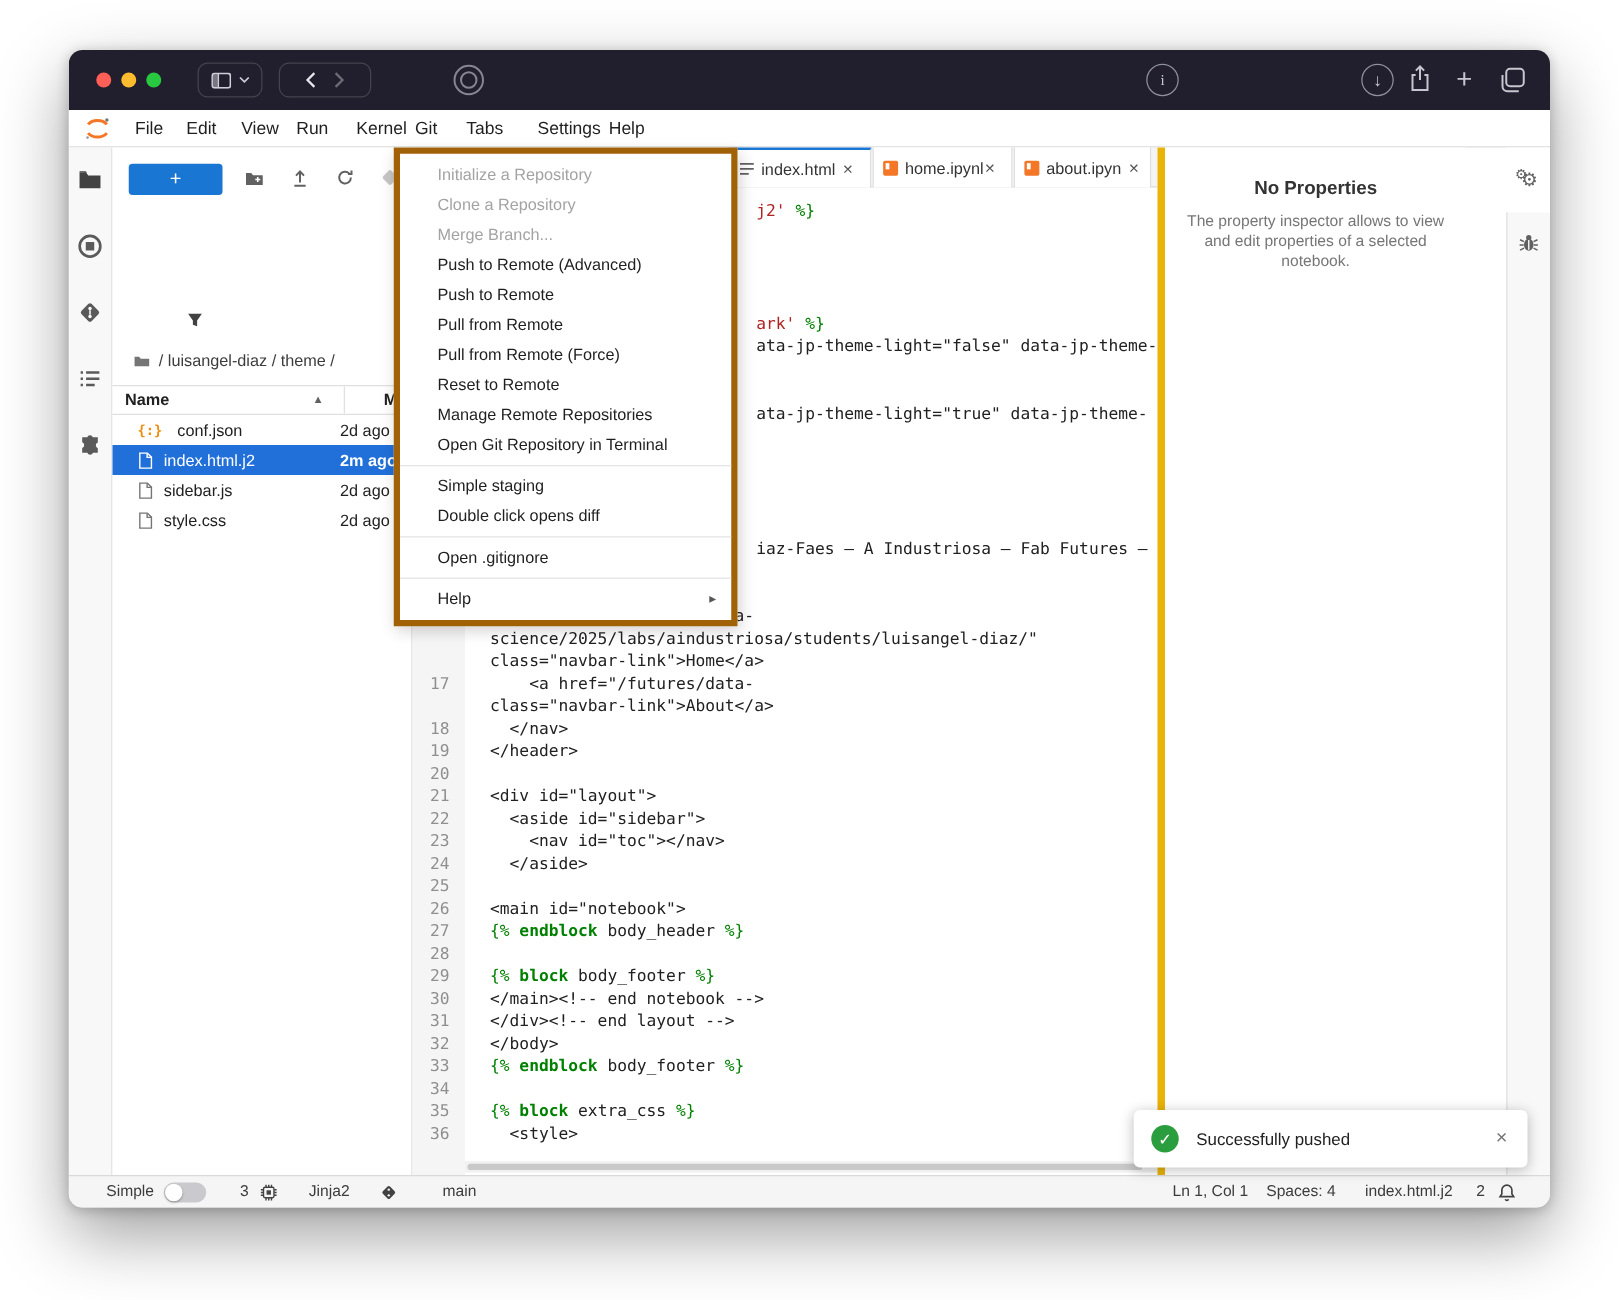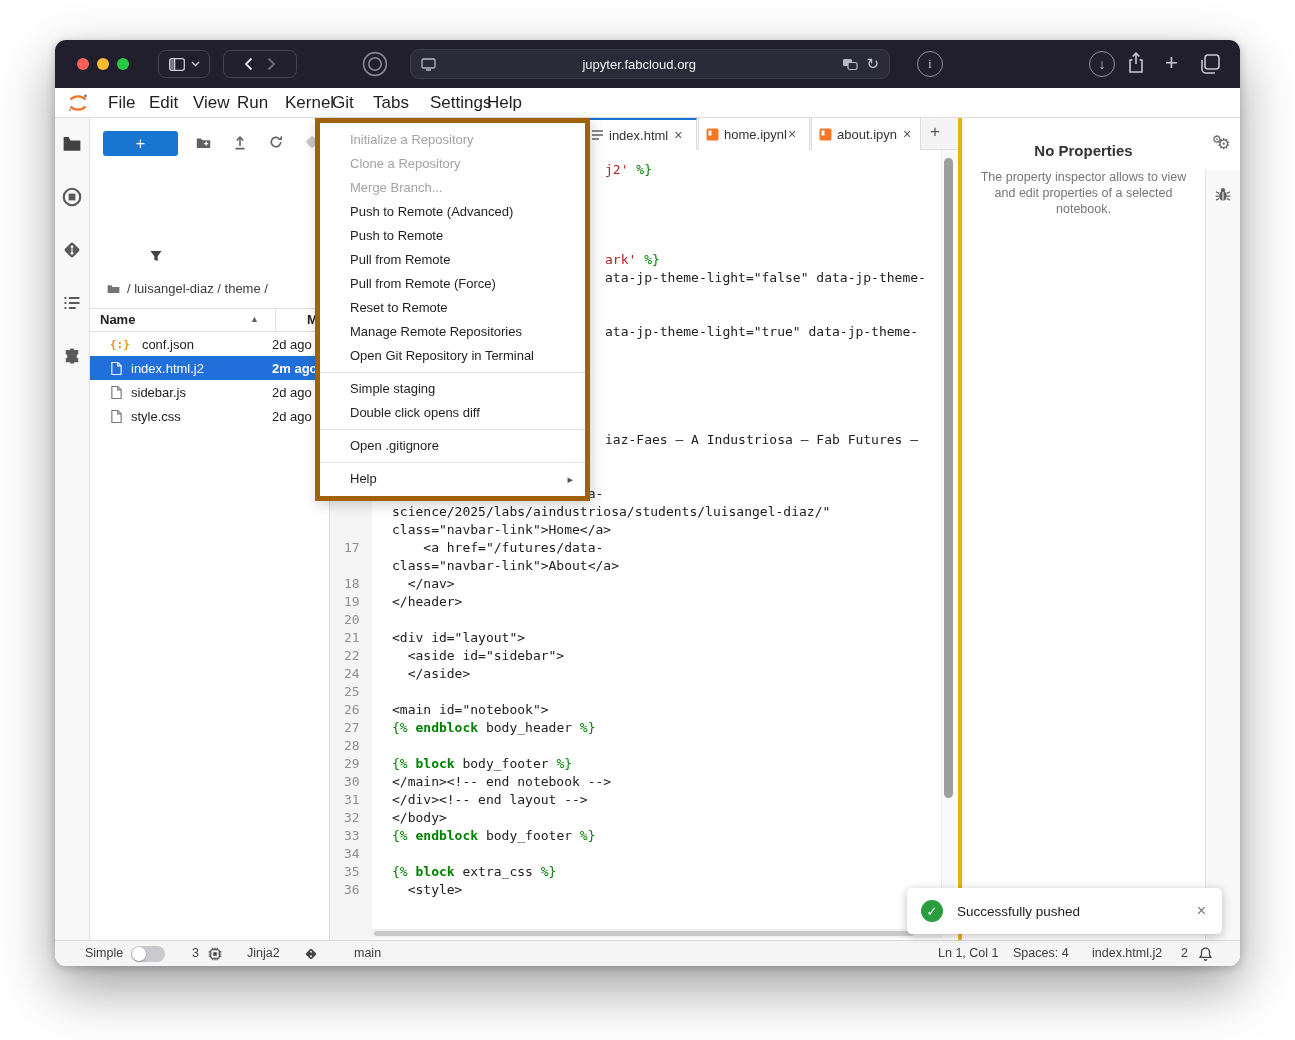--- a/index.html
+++ b/index.html
@@ -12,21 +12,21 @@
   .tl{position:absolute;top:18px;width:12px;height:12px;border-radius:50%;}
   .pillbtn{position:absolute;top:10px;height:28px;border:1px solid rgba(255,255,255,.16);border-radius:8px;
            display:flex;align-items:center;justify-content:center;color:#d6d5de;box-sizing:border-box;}
   .tbicon{color:#cfced8;display:flex;align-items:center;justify-content:center;}
   .urlbar{position:absolute;left:355px;top:9px;width:480px;height:30px;background:#2b2a39;border:1px solid rgba(255,255,255,.09);
           border-radius:9px;display:flex;align-items:center;color:#efeff3;font-size:13px;box-sizing:border-box;}
   .circbtn{width:26px;height:26px;border:1.5px solid #8f8e9c;border-radius:50%;display:flex;align-items:center;justify-content:center;
            color:#c7c6d0;font-size:13px;box-sizing:border-box;}
   
   .jmenubar{position:absolute;left:0;top:48px;width:1185px;height:30px;background:#fff;border-bottom:1px solid #dcdcdc;box-sizing:border-box;}
-  .jmi{position:absolute;top:0;height:29px;line-height:29px;font-size:17px;color:#1f1f1f;padding:0 4px;}
+  .jmi{position:absolute;top:0;height:29px;line-height:29px;font-size:14px;color:#1f1f1f;padding:0 4px;}
   
   .activity{position:absolute;left:0;top:78px;width:35px;height:822px;background:#f8f8f8;border-right:1px solid #e0e0e0;box-sizing:border-box;}
   .aicon{position:absolute;left:7px;width:20px;height:20px;}
   
   .filepanel{position:absolute;left:35px;top:78px;width:240px;height:822px;background:#fff;border-right:1px solid #e0e0e0;box-sizing:border-box;}
   .frow{position:absolute;left:0;width:240px;height:24px;display:flex;align-items:center;font-size:13px;color:#212121;}
   .frow .fname{margin-left:8px;}
   .frow.sel{background:#2170d9;color:#fff;}
   .fmod{position:absolute;left:182px;}
   
@@ -39,21 +39,21 @@
   .codewrap{position:absolute;left:289px;top:110px;width:610px;height:790px;padding-top:11px;box-sizing:border-box;overflow:hidden;}
   .cl{display:flex;height:18px;line-height:18px;font-family:"DejaVu Sans Mono",monospace;font-size:13px;white-space:pre;}
   .gut{flex:0 0 34px;width:34px;padding-right:8px;color:#8f8f8f;}
   .code{padding-left:6px;}
   .tk-d{color:#212121}.tk-g{color:#008000}.tk-b{color:#008000;font-weight:bold}.tk-r{color:#b22222}
   .vscroll{position:absolute;left:886px;top:110px;width:13px;height:788px;background:#fafafa;border-left:1px solid #ececec;box-sizing:border-box;}
   .vthumb{position:absolute;left:2px;top:8px;width:9px;height:640px;background:#9e9e9e;border-radius:5px;}
   .hscroll{position:absolute;left:317px;top:889px;width:569px;height:9px;background:#f1f1f1;}
   .hthumb{position:absolute;left:2px;top:2px;width:540px;height:5px;background:#c9c9c9;border-radius:3px;}
   
-  .rightpanel{position:absolute;left:903px;top:78px;width:247px;height:822px;background:#fff;border-left:4px solid #eab308;box-sizing:border-box;}
+  .rightpanel{position:absolute;left:871px;top:78px;width:247px;height:822px;background:#fff;border-left:6px solid #eab308;box-sizing:border-box;}
   .rightstrip{position:absolute;left:1150px;top:78px;width:35px;height:822px;background:#fff;}
   .rightstrip .gray{position:absolute;left:0;top:52px;width:35px;height:770px;background:#f8f8f8;border-left:1px solid #e0e0e0;box-sizing:border-box;}
   
   .statusbar{position:absolute;left:0;top:900px;width:1185px;height:26px;background:#f5f5f5;border-top:1px solid #d9d9d9;box-sizing:border-box;
              font-size:12.5px;color:#3c3c3c;}
   .sbitem{position:absolute;top:0;height:25px;line-height:25px;}
   .toggle{position:absolute;top:5px;width:34px;height:16px;background:#c9c9ce;border-radius:9px;}
   .knob{position:absolute;left:1px;top:1px;width:14px;height:14px;background:#fff;border-radius:50%;box-shadow:0 1px 2px rgba(0,0,0,.3);}
   
   .gitmenu{position:absolute;left:260px;top:78px;width:275px;background:#fff;border:5px solid #a16207;box-shadow:2px 4px 12px rgba(0,0,0,.18);
@@ -107,36 +107,20 @@
       </span>
     </div>
 
     <span class="abs" style="left:307px;top:11px;">
       <svg width="26" height="26" viewBox="0 0 26 26">
           <circle cx="13" cy="13" r="11.4" fill="none" stroke="#868593" stroke-width="1.6"></circle>
           <circle cx="13" cy="13" r="6.2" fill="none" stroke="#868593" stroke-width="1.6"></circle>
         </svg>
     </span>
 
-    <div class="urlbar">
-      <span class="tbicon" style="margin-left:10px;">
-        <svg width="15" height="13" viewBox="0 0 15 13">
-            <rect x="1" y="1" width="13" height="9" rx="1.5" fill="none" stroke="#b9b8c3" stroke-width="1.3"></rect>
-            <line x1="5" y1="12" x2="10" y2="12" stroke="#b9b8c3" stroke-width="1.3"></line>
-          </svg>
-      </span>
-      <span style="flex:1;text-align:center;">jupyter.fabcloud.org</span>
-      <span class="tbicon" style="margin-right:8px;">
-        <svg width="16" height="13" viewBox="0 0 16 13">
-            <rect x="1" y="1" width="9" height="7" rx="1.5" fill="#b9b8c3"></rect>
-            <rect x="6" y="4.5" width="9" height="7" rx="1.5" fill="#2b2a39" stroke="#b9b8c3" stroke-width="1.2"></rect>
-          </svg>
-      </span>
-      <span class="tbicon" style="margin-right:10px;font-size:15px;color:#c4c3cd;">↻</span>
-    </div>
 
     <span class="abs" style="left:862px;top:11px;">
       <span class="circbtn" style="font-size:12px;font-family:'Liberation Serif',serif;">i</span>
     </span>
 
     <span class="abs" style="left:1034px;top:11px;">
       <span class="circbtn" style="font-size:14px;">↓</span>
     </span>
     <span class="abs" style="left:1072px;top:11px;">
       <svg width="18" height="24" viewBox="0 0 18 24">
@@ -358,20 +342,21 @@
       <div class="cl"><span class="gut">16</span><span class="code"><span class="tk-d">    &lt;a href="/futures/data-</span></span></div>
       <div class="cl"><span class="gut"></span><span class="code"><span class="tk-d">science/2025/labs/aindustriosa/students/luisangel-diaz/"</span></span></div>
       <div class="cl"><span class="gut"></span><span class="code"><span class="tk-d">class="navbar-link"&gt;Home&lt;/a&gt;</span></span></div>
       <div class="cl"><span class="gut">17</span><span class="code"><span class="tk-d">    &lt;a href="/futures/data-</span></span></div>
       <div class="cl"><span class="gut"></span><span class="code"><span class="tk-d">class="navbar-link"&gt;About&lt;/a&gt;</span></span></div>
       <div class="cl"><span class="gut">18</span><span class="code"><span class="tk-d">  &lt;/nav&gt;</span></span></div>
       <div class="cl"><span class="gut">19</span><span class="code"><span class="tk-d">&lt;/header&gt;</span></span></div>
       <div class="cl"><span class="gut">20</span><span class="code"></span></div>
       <div class="cl"><span class="gut">21</span><span class="code"><span class="tk-d">&lt;div id="layout"&gt;</span></span></div>
       <div class="cl"><span class="gut">22</span><span class="code"><span class="tk-d">  &lt;aside id="sidebar"&gt;</span></span></div>
+      <div class="cl"><span class="gut">23</span><span class="code"><span class="tk-d">    &lt;nav id="toc"&gt;&lt;/nav&gt;</span></span></div>
       <div class="cl"><span class="gut">24</span><span class="code"><span class="tk-d">  &lt;/aside&gt;</span></span></div>
       <div class="cl"><span class="gut">25</span><span class="code"></span></div>
       <div class="cl"><span class="gut">26</span><span class="code"><span class="tk-d">&lt;main id="notebook"&gt;</span></span></div>
       <div class="cl"><span class="gut">27</span><span class="code"><span class="tk-g">{% </span><span class="tk-b">endblock</span><span class="tk-d"> body_header </span><span class="tk-g">%}</span></span></div>
       <div class="cl"><span class="gut">28</span><span class="code"></span></div>
       <div class="cl"><span class="gut">29</span><span class="code"><span class="tk-g">{% </span><span class="tk-b">block</span><span class="tk-d"> body_footer </span><span class="tk-g">%}</span></span></div>
       <div class="cl"><span class="gut">30</span><span class="code"><span class="tk-d">&lt;/main&gt;&lt;!-- end notebook --&gt;</span></span></div>
       <div class="cl"><span class="gut">31</span><span class="code"><span class="tk-d">&lt;/div&gt;&lt;!-- end layout --&gt;</span></span></div>
       <div class="cl"><span class="gut">32</span><span class="code"><span class="tk-d">&lt;/body&gt;</span></span></div>
       <div class="cl"><span class="gut">33</span><span class="code"><span class="tk-g">{% </span><span class="tk-b">endblock</span><span class="tk-d"> body_footer </span><span class="tk-g">%}</span></span></div>

